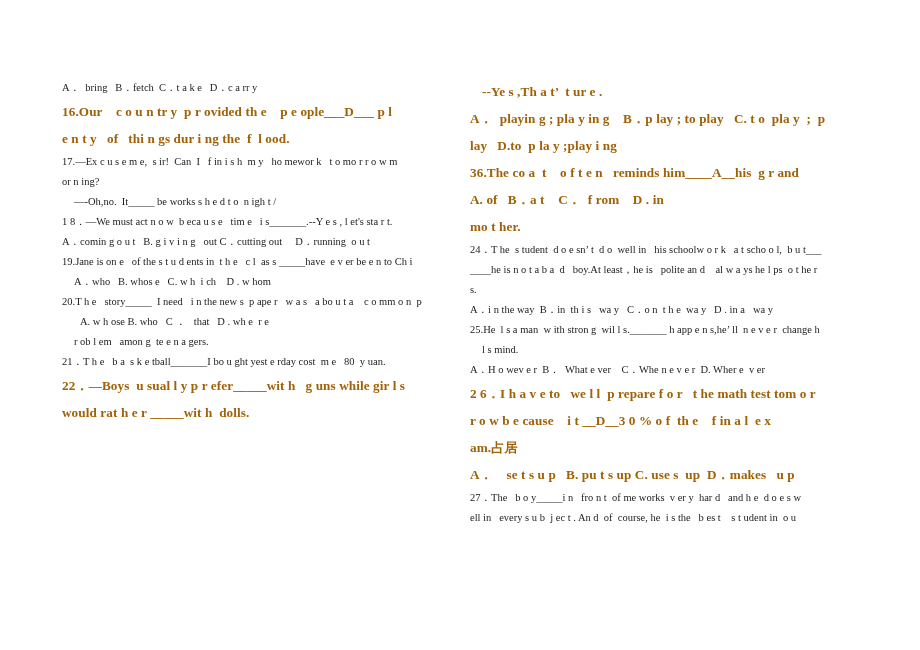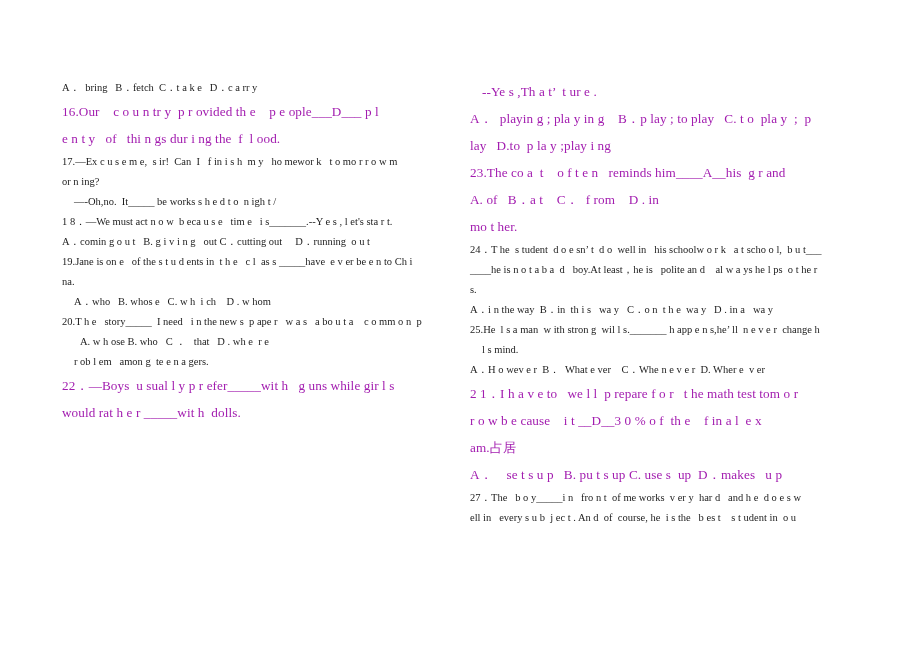--- a/index.html
+++ b/index.html
@@ -41,24 +41,24 @@
   .blk {
     color: #1c1c1c;
     font-size: 10.5px;
     line-height: 20.0px;
     font-weight: normal;
     letter-spacing: 0px;
   }
 
   
   .red {
-    color: #a21caf;
+    color: #a16207;
     font-size: 13.2px;
     line-height: 27.0px;
-    font-weight: normal;
+    font-weight: bold;
     letter-spacing: 0.1px;
   }
 
   
   .ind1 { padding-left: 12px; }
   .ind2 { padding-left: 18px; }
 </style>
 </head>
 <body>
 
@@ -67,43 +67,43 @@
   <div class="column" id="col-left">
       <span class="ln blk">A．  bring   B．fetch  C．t a k e   D．c a rr y</span>
       <span class="ln red">16.Our    c o u n tr y  p r ovided th e    p e ople___D___ p l</span>
       <span class="ln red">e n t y   of   thi n gs dur i ng the  f  l ood.</span>
       <span class="ln blk">17.—Ex c u s e m e,  s ir!  Can  I   f in i s h  m y   ho mewor k   t o mo r r o w m</span>
       <span class="ln blk">or n ing?</span>
       <span class="ln blk ind1">—-Oh,no.  It_____ be works s h e d t o  n igh t /</span>
       <span class="ln blk">1 8．—We must act n o w  b eca u s e   tim e   i s_______.--Y e s , l et's sta r t.</span>
       <span class="ln blk">A．comin g o u t   B. g i v i n g   out C．cutting out     D．running  o u t</span>
       <span class="ln blk">19.Jane is on e   of the s t u d ents in  t h e   c l  as s _____have  e v er be e n to Ch i</span>
-      <span class="ln blk">na.</span>
       <span class="ln blk ind1">A．who   B. whos e   C. w h  i ch    D . w hom</span>
       <span class="ln blk">20.T h e   story_____  I need   i n the new s  p ape r   w a s   a bo u t a    c o mm o n  p</span>
       <span class="ln blk ind2">A. w h ose B. who   C ．   that   D . wh e  r e</span>
       <span class="ln blk ind1">r ob l em   amon g  te e n a gers.</span>
+      <span class="ln blk">21．T h e   b a  s k e tball_______I bo u ght yest e rday cost  m e   80  y uan.</span>
       <span class="ln red">22．—Boys  u sual l y p r efer_____wit h   g uns while gir l s</span>
       <span class="ln red">would rat h e r _____wit h  dolls.</span>
     </div>
   <div class="column" id="col-right">
       <span class="ln red ind1">--Ye s ,Th a t’  t ur e .</span>
       <span class="ln red">A．  playin g ; pla y in g    B．p lay ; to play   C. t o  pla y  ;  p</span>
       <span class="ln red">lay   D.to  p la y ;play i ng</span>
-      <span class="ln red">23.The co a  t    o f t e n   reminds him____A__his  g r and</span>
+      <span class="ln red">36.The co a  t    o f t e n   reminds him____A__his  g r and</span>
       <span class="ln red">A. of   B．a t    C．  f rom    D . in</span>
       <span class="ln red">mo t her.</span>
       <span class="ln blk">24．T he  s tudent  d o e sn’ t  d o  well in   his schoolw o r k   a t scho o l,  b u t___</span>
       <span class="ln blk">____he is n o t a b a  d   boy.At least，he is   polite an d    al w a ys he l ps  o t he r</span>
       <span class="ln blk">s.</span>
       <span class="ln blk">A．i n the way  B．in  th i s   wa y   C．o n  t h e  wa y   D . in a   wa y</span>
       <span class="ln blk">25.He  l s a man  w ith stron g  wil l s._______ h app e n s,he’ ll  n e v e r  change h</span>
       <span class="ln blk ind1">l s mind.</span>
       <span class="ln blk">A．H o wev e r  B．  What e ver    C．Whe n e v e r  D. Wher e  v er</span>
-      <span class="ln red">2 1．I h a v e to   we l l  p repare f o r   t he math test tom o r</span>
+      <span class="ln red">2 6．I h a v e to   we l l  p repare f o r   t he math test tom o r</span>
       <span class="ln red">r o w b e cause    i t __D__3 0 % o f  th e    f in a l  e x</span>
       <span class="ln red">am.占居</span>
       <span class="ln red">A．    se t s u p   B. pu t s up C. use s  up  D．makes   u p</span>
       <span class="ln blk">27．The   b o y_____i n   fro n t  of me works  v er y  har d   and h e  d o e s w</span>
       <span class="ln blk">ell in   every s u b  j ec t . An d  of  course, he  i s the   b es t    s t udent in  o u</span>
     </div>
 
 </div>
 
 </body></html>

